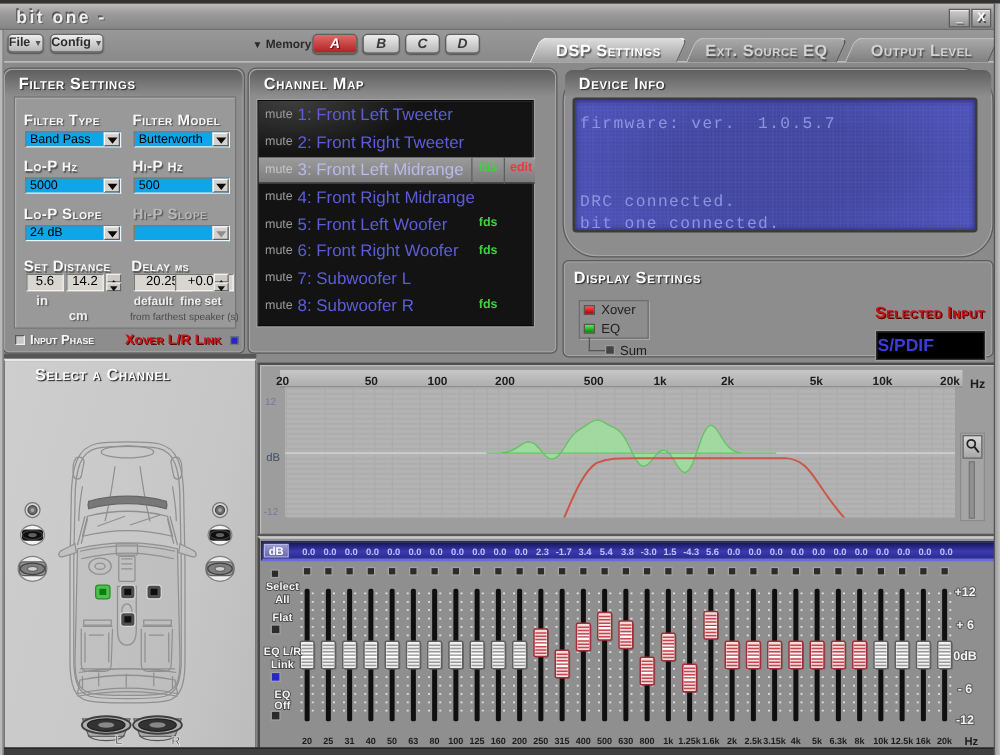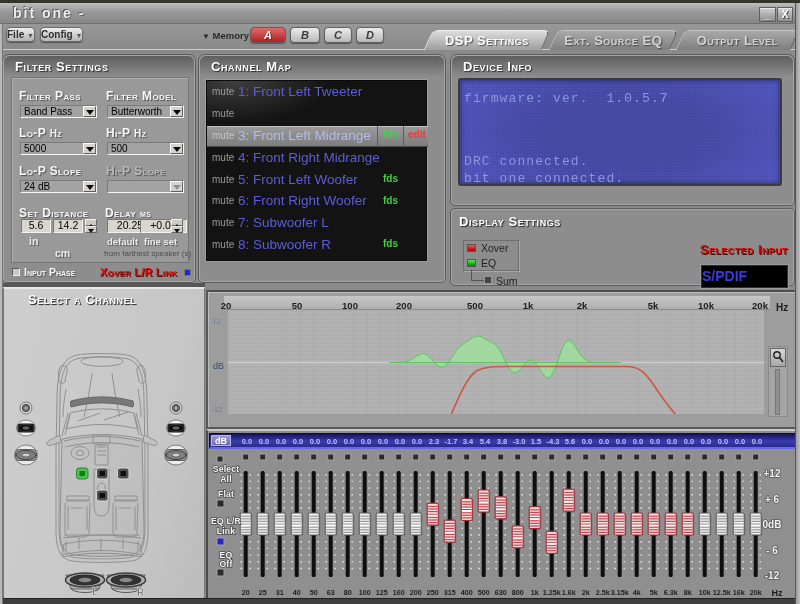--- a/index.html
+++ b/index.html
@@ -30,21 +30,21 @@
   transform:skewX(-24deg); border:1px solid #d8d8d8; border-bottom:none; border-radius:6px 6px 0 0; }
 .tab > div { transform:skewX(24deg); }
 .tabin { background:linear-gradient(#a9a9a9,#7f7f7f); color:#d3d3d3; text-shadow:1px 1px 1px #4a4a4a; border-color:#c4c4c4 #555 #555 #c4c4c4;}
 .tabact { background:linear-gradient(#dcdcdc,#9e9e9e); color:#fdfdfd; text-shadow:1px 1px 1px #555; border-color:#efefef #666 #666 #efefef;}
 
 .panel { position:absolute; background:#8d8d8d; border:1px solid #5c5c5c; border-radius:7px 7px 5px 5px;
   box-shadow:inset 0 0 0 1px #a5a5a5; }
 .phead { position:absolute; left:1px; right:1px; top:1px; height:21px; border-radius:6px 6px 0 0;
   background:linear-gradient(#5f5f5f,#8d8d8d); }
 
-.dd { position:absolute; height:13px; background:#a3a3a3; border-top:1.5px solid #7a7a7a; border-left:1.5px solid #7a7a7a;
+.dd { position:absolute; height:13px; background:#0ea5e9; border-top:1.5px solid #7a7a7a; border-left:1.5px solid #7a7a7a;
   border-bottom:1.5px solid #f4f4f4; border-right:1.5px solid #f4f4f4; font-size:10px; color:#000; line-height:11px; padding-left:3px; }
 .ddbtn { position:absolute; right:0; top:0; bottom:0; width:13px; background:#d6d3ce;
   border-top:1px solid #fff; border-left:1px solid #fff; border-bottom:1px solid #5f5f5f; border-right:1px solid #5f5f5f; }
 .ddbtn:after { content:""; position:absolute; left:1.5px; top:3px; border:4px solid transparent; border-top:5.5px solid #0a0a0a; }
 .dis .ddbtn:after { border-top-color:#8e8e8e; }
 .nf { position:absolute; height:14px; background:#d9d6d0; border-top:1.5px solid #777; border-left:1.5px solid #777;
   border-bottom:1.5px solid #f2f2f2; border-right:1.5px solid #f2f2f2; font-size:10.5px; color:#000; text-align:center; line-height:11px; }
 .spin { position:absolute; width:12px; height:14px; }
 .spin div { position:absolute; left:0; width:12px; height:7px; background:#cdcac4; border:1px solid; border-color:#f0f0f0 #666 #666 #f0f0f0; }
 .spin div:after { content:""; position:absolute; left:2px; border:3.2px solid transparent; }
@@ -77,21 +77,21 @@
       <div>Ext. Source EQ</div>
     </div>
   <div class="tab tabin" style="left:680px;width:115px;">
       <div>Output Level</div>
     </div>
 
   <div class="panel" style="left:2px;top:54px;width:194px;height:229px;">
     <div class="phead"></div>
     <div class="ptitle abs" style="left:12px;top:4px;">Filter Settings</div>
     <div class="abs" style="left:8px;top:22px;width:178px;height:186px;background:#999;border:1px solid #747474;box-shadow:inset 1px 1px 0 #b0b0b0;"></div>
-    <div class="flab" style="left:16px;top:34px;">Filter Pass</div>
+    <div class="flab" style="left:16px;top:34px;">Filter Type</div>
     <div class="flab" style="left:103px;top:34px;">Filter Model</div>
     <div class="dd" style="left:17px;top:50px;width:77px;">Band Pass<div class="ddbtn"></div></div>
     <div class="dd" style="left:104px;top:50px;width:77px;">Butterworth<div class="ddbtn"></div></div>
     <div class="flab" style="left:16px;top:71px;">Lo-P <span style="font-size:10px">Hz</span></div>
     <div class="flab" style="left:103px;top:71px;">Hi-P <span style="font-size:10px">Hz</span></div>
     <div class="dd" style="left:17px;top:87px;width:77px;">5000<div class="ddbtn"></div></div>
     <div class="dd" style="left:104px;top:87px;width:77px;">500<div class="ddbtn"></div></div>
     <div class="flab" style="left:16px;top:109px;">Lo-P Slope</div>
     <div class="flab" style="left:103px;top:109px;color:#b9b9b9;">Hi-P Slope</div>
     <div class="dd" style="left:17px;top:125px;width:77px;">24 dB<div class="ddbtn"></div></div>
@@ -123,20 +123,21 @@
     <div class="abs" style="left:181px;top:214px;width:7px;height:7px;background:#2525c9;border:1px solid #777;"></div>
   </div>
 
   <div class="panel" style="left:198px;top:54px;width:248px;height:229px;">
     <div class="phead"></div>
     <div class="ptitle abs" style="left:12px;top:4px;">Channel Map</div>
     <div class="abs" style="left:7px;top:25px;width:221px;height:181px;background:radial-gradient(140px 60px at 12% 0%, #3e3e3e, #131313 70%);border:1px solid #0a0a0a;box-shadow:0 0 0 1px #9f9f9f;">
       <div class="abs" style="left:5px;top:5px;font-size:10px;color:#9a9a9a;">mute</div>
 <div class="abs" style="left:31px;top:3px;font-size:13.5px;color:#5d5dd8;">1: Front Left Tweeter</div>
 <div class="abs" style="left:5px;top:27px;font-size:10px;color:#9a9a9a;">mute</div>
+<div class="abs" style="left:31px;top:25px;font-size:13.5px;color:#5d5dd8;">2: Front Right Tweeter</div>
 <div class="abs" style="left:0;top:45px;width:221px;height:21px;background:linear-gradient(#9a9a9a,#7d7d7d);border-top:1px solid #c0c0c0;border-bottom:1px solid #4a4a4a;"></div>
 <div class="abs" style="left:5px;top:49px;font-size:10px;color:#c5c5c5;">mute</div>
 <div class="abs" style="left:31px;top:47px;font-size:13.5px;color:#b9b9ea;">3: Front Left Midrange</div>
 <div class="abs" style="left:176px;top:48px;font-size:10px;font-weight:bold;color:#43cf43;">fds</div>
 <div class="abs" style="left:170px;top:45px;width:1px;height:21px;background:#5e5e5e;"></div>
 <div class="abs" style="left:196px;top:45px;width:1px;height:21px;background:#5e5e5e;"></div>
 <div class="abs" style="left:201px;top:48px;font-size:10px;font-weight:bold;color:#e33c3c;">edit</div>
 <div class="abs" style="left:5px;top:71px;font-size:10px;color:#9a9a9a;">mute</div>
 <div class="abs" style="left:31px;top:69px;font-size:13.5px;color:#5d5dd8;">4: Front Right Midrange</div>
 <div class="abs" style="left:5px;top:93px;font-size:10px;color:#9a9a9a;">mute</div>
@@ -146,21 +147,21 @@
 <div class="abs" style="left:31px;top:112px;font-size:13.5px;color:#5d5dd8;">6: Front Right Woofer</div>
 <div class="abs" style="left:176px;top:114px;font-size:10px;font-weight:bold;color:#43cf43;">fds</div>
 <div class="abs" style="left:5px;top:136px;font-size:10px;color:#9a9a9a;">mute</div>
 <div class="abs" style="left:31px;top:134px;font-size:13.5px;color:#5d5dd8;">7: Subwoofer L</div>
 <div class="abs" style="left:5px;top:158px;font-size:10px;color:#9a9a9a;">mute</div>
 <div class="abs" style="left:31px;top:156px;font-size:13.5px;color:#5d5dd8;">8: Subwoofer R</div>
 <div class="abs" style="left:176px;top:157px;font-size:10px;font-weight:bold;color:#43cf43;">fds</div>
     </div>
   </div>
 
-  <div class="panel" style="left:450px;top:54px;width:345px;height:152px;">
+  <div class="panel" style="left:450px;top:54px;width:345px;height:152px;border-radius:27px;">
     <div class="phead"></div>
     <div class="ptitle abs" style="left:12px;top:4px;">Device Info</div>
     <div class="abs" style="left:7px;top:23px;width:324px;height:108px;background:#46a;border:2px solid #3b3b3b;border-radius:3px;">
       <div class="abs" style="left:0;top:0;right:0;bottom:0;background:radial-gradient(90% 120% at 50% 50%, #4347a0 30%, #555ac8 85%, #585dd5);
         box-shadow:inset 0 0 6px rgba(0,0,20,0.5);"></div>
       <div class="abs" style="left:2px;top:2px;right:2px;bottom:2px;opacity:0.35;background:
         repeating-linear-gradient(90deg, rgba(160,170,255,0.16) 0 1px, transparent 1px 3px),
         repeating-linear-gradient(0deg, rgba(160,170,255,0.12) 0 1px, transparent 1px 3px);"></div>
       <div class="abs" style="left:4px;top:11px;font-family:'Liberation Mono',monospace;font-size:13px;color:#8b96e2;letter-spacing:1.1px;">firmware: ver.&nbsp; 1.0.5.7</div>
       <div class="abs" style="left:4px;top:74px;line-height:16.5px;font-family:'Liberation Mono',monospace;font-size:13px;color:#8b96e2;letter-spacing:1.1px;">DRC connected.<br>bit one connected.</div>

